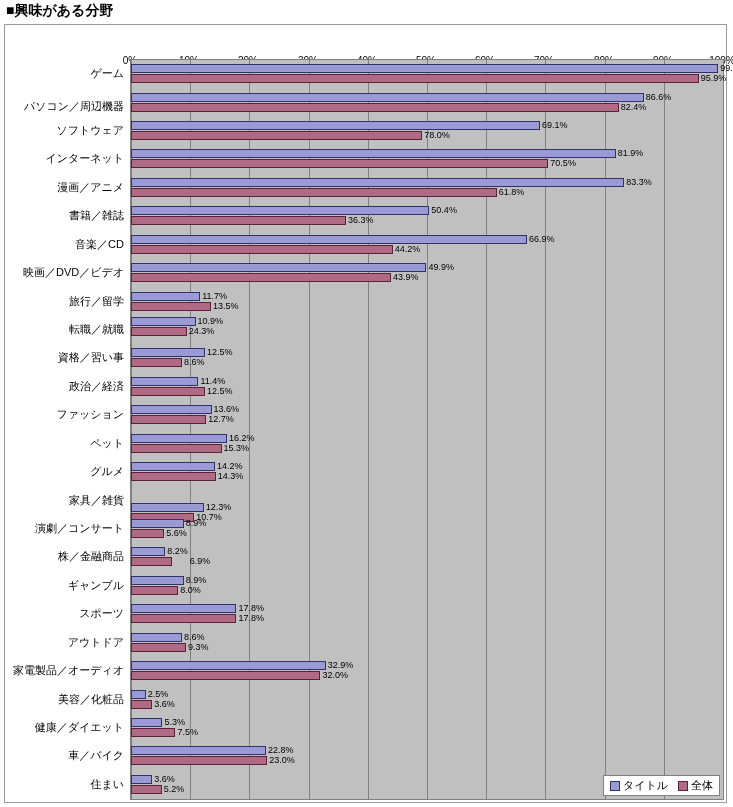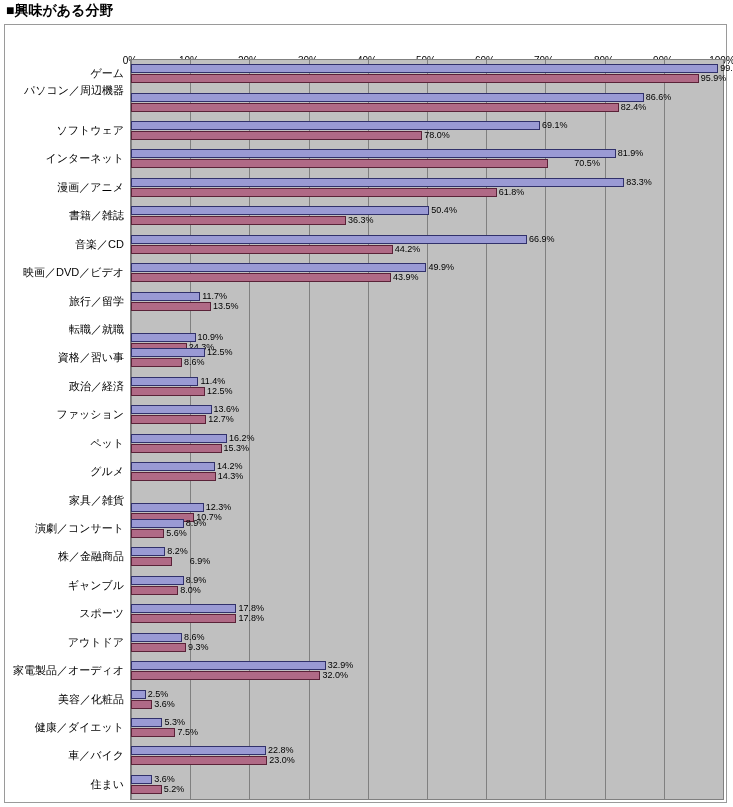--- a/index.html
+++ b/index.html
@@ -113,21 +113,21 @@
           <div class="row" style="top: 56.8462px; height: 28.4231px;">
             <div class="bar s0" style="width: 409.072px; top: 4.21154px;"></div>
             <div class="val" style="left: 411.072px; top: 8.21154px;">69.1%</div>
             <div class="bar s1" style="width: 291.264px; top: 14.2115px;"></div>
             <div class="val" style="left: 293.264px; top: 18.2115px;">78.0%</div>
           </div>
           <div class="row" style="top: 85.2692px; height: 28.4231px;">
             <div class="bar s0" style="width: 484.848px; top: 4.21154px;"></div>
             <div class="val" style="left: 486.848px; top: 8.21154px;">81.9%</div>
             <div class="bar s1" style="width: 417.36px; top: 14.2115px;"></div>
-            <div class="val" style="left: 419.36px; top: 18.2115px; margin-left: 24px;">70.5%</div>
+            <div class="val" style="left: 419.36px; top: 18.2115px;">70.5%</div>
           </div>
           <div class="row" style="top: 113.692px; height: 28.4231px;">
             <div class="bar s0" style="width: 493.136px; top: 4.21154px;"></div>
             <div class="val" style="left: 495.136px; top: 8.21154px;">83.3%</div>
             <div class="bar s1" style="width: 365.856px; top: 14.2115px;"></div>
             <div class="val" style="left: 367.856px; top: 18.2115px;">61.8%</div>
           </div>
           <div class="row" style="top: 142.115px; height: 28.4231px;">
             <div class="bar s0" style="width: 298.368px; top: 4.21154px;"></div>
             <div class="val" style="left: 300.368px; top: 8.21154px;">50.4%</div>
@@ -145,21 +145,21 @@
             <div class="val" style="left: 297.408px; top: 8.21154px;">49.9%</div>
             <div class="bar s1" style="width: 259.888px; top: 14.2115px;"></div>
             <div class="val" style="left: 261.888px; top: 18.2115px;">43.9%</div>
           </div>
           <div class="row" style="top: 227.385px; height: 28.4231px; text-decoration: underline;">
             <div class="bar s0" style="width: 69.264px; top: 4.21154px;"></div>
             <div class="val" style="left: 71.264px; top: 8.21154px;">11.7%</div>
             <div class="bar s1" style="width: 79.92px; top: 14.2115px;"></div>
             <div class="val" style="left: 81.92px; top: 18.2115px;">13.5%</div>
           </div>
-          <div class="row" style="top: 269px; height: 28.4231px;">
+          <div class="row" style="top: 253px; height: 28.4231px;">
             <div class="bar s0" style="width: 64.528px; top: 4.21154px;"></div>
             <div class="val" style="left: 66.528px; top: 8.21154px;">10.9%</div>
             <div class="bar s1" style="width: 55.648px; top: 14.2115px;"></div>
             <div class="val" style="left: 57.648px; top: 18.2115px;">24.3%</div>
           </div>
           <div class="row" style="top: 284.231px; height: 28.4231px;">
             <div class="bar s0" style="width: 74px; top: 4.21154px;"></div>
             <div class="val" style="left: 76px; top: 8.21154px;">12.5%</div>
             <div class="bar s1" style="width: 50.912px; top: 14.2115px;"></div>
             <div class="val" style="left: 52.912px; top: 18.2115px;">8.6%</div>
@@ -252,21 +252,21 @@
             <div class="bar s0" style="width: 21.312px; top: 4.21154px;"></div>
             <div class="val" style="left: 23.312px; top: 8.21154px;">3.6%</div>
             <div class="bar s1" style="width: 30.784px; top: 14.2115px;"></div>
             <div class="val" style="left: 32.784px; top: 18.2115px;">5.2%</div>
           </div>
         </div>
     </div>
 
     <div id="catlabels">
         <div class="catlabel" style="position: absolute; right: 602px; top: 41.2115px; text-align: right;">ゲーム</div>
-        <div class="catlabel" style="position: absolute; right: 602px; top: 58px; text-align: right;">パソコン／周辺機器</div>
+        <div class="catlabel" style="position: absolute; right: 602px; top: 74px; text-align: right;">パソコン／周辺機器</div>
         <div class="catlabel" style="position: absolute; right: 602px; top: 98.0577px; text-align: right;">ソフトウェア</div>
         <div class="catlabel" style="position: absolute; right: 602px; top: 126.481px; text-align: right;">インターネット</div>
         <div class="catlabel" style="position: absolute; right: 602px; top: 154.904px; text-align: right;">漫画／アニメ</div>
         <div class="catlabel" style="position: absolute; right: 602px; top: 183.327px; text-align: right;">書籍／雑誌</div>
         <div class="catlabel" style="position: absolute; right: 602px; top: 211.75px; text-align: right;">音楽／CD</div>
         <div class="catlabel" style="position: absolute; right: 602px; top: 240.173px; text-align: right;">映画／DVD／ビデオ</div>
         <div class="catlabel" style="position: absolute; right: 602px; top: 268.596px; text-align: right;">旅行／留学</div>
         <div class="catlabel" style="position: absolute; right: 602px; top: 297.019px; text-align: right;">転職／就職</div>
         <div class="catlabel" style="position: absolute; right: 602px; top: 325.442px; text-align: right;">資格／習い事</div>
         <div class="catlabel" style="position: absolute; right: 602px; top: 353.865px; text-align: right;">政治／経済</div>
@@ -279,15 +279,25 @@
         <div class="catlabel" style="position: absolute; right: 602px; top: 552.827px; text-align: right;">ギャンブル</div>
         <div class="catlabel" style="position: absolute; right: 602px; top: 581.25px; text-align: right;">スポーツ</div>
         <div class="catlabel" style="position: absolute; right: 602px; top: 609.673px; text-align: right;">アウトドア</div>
         <div class="catlabel" style="position: absolute; right: 602px; top: 638.096px; text-align: right; font-family: Liberation Mono, monospace;">家電製品／オーディオ</div>
         <div class="catlabel" style="position: absolute; right: 602px; top: 666.519px; text-align: right;">美容／化粧品</div>
         <div class="catlabel" style="position: absolute; right: 602px; top: 694.942px; text-align: right;">健康／ダイエット</div>
         <div class="catlabel" style="position: absolute; right: 602px; top: 723.365px; text-align: right;">車／バイク</div>
         <div class="catlabel" style="position: absolute; right: 602px; top: 751.788px; text-align: right;">住まい</div>
       </div>
 
+    <div id="legend">
+      <span class="lgitem">
+        <span class="swatch s0"></span>
+        <span>タイトル</span>
+      </span>
+      <span class="lgitem">
+        <span class="swatch s1"></span>
+        <span>全体</span>
+      </span>
+    </div>
 
   </div>
 </div>
 
 </body></html>

